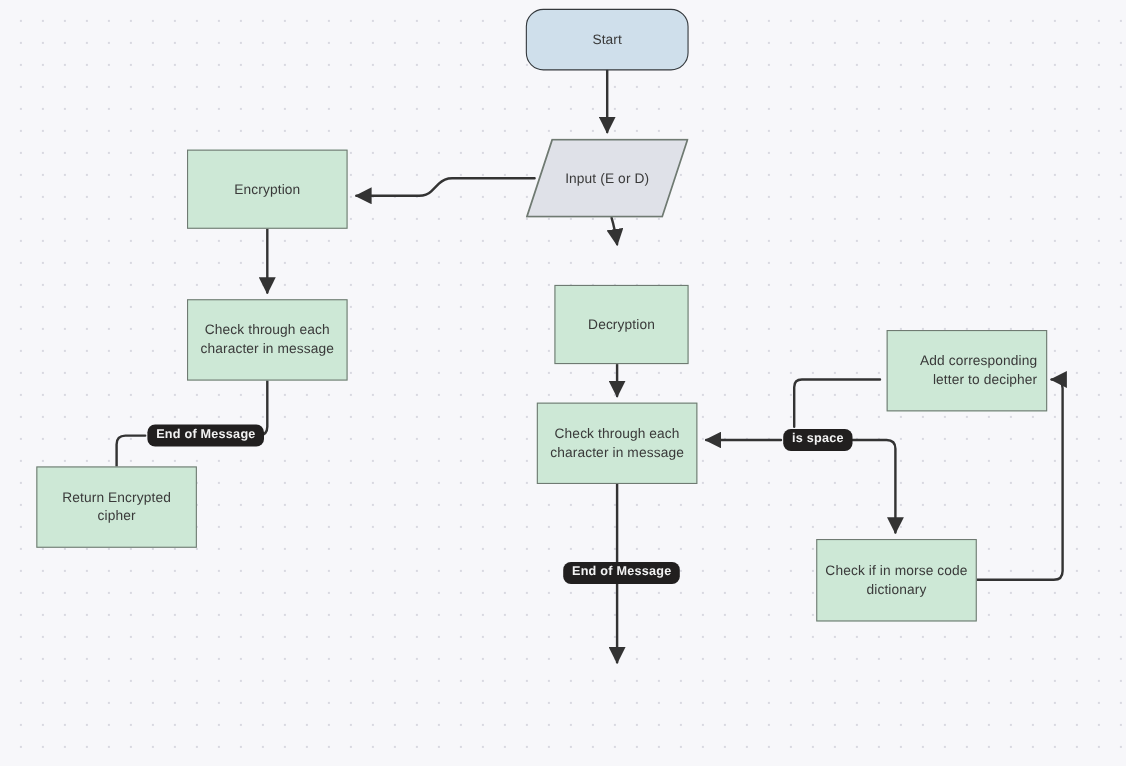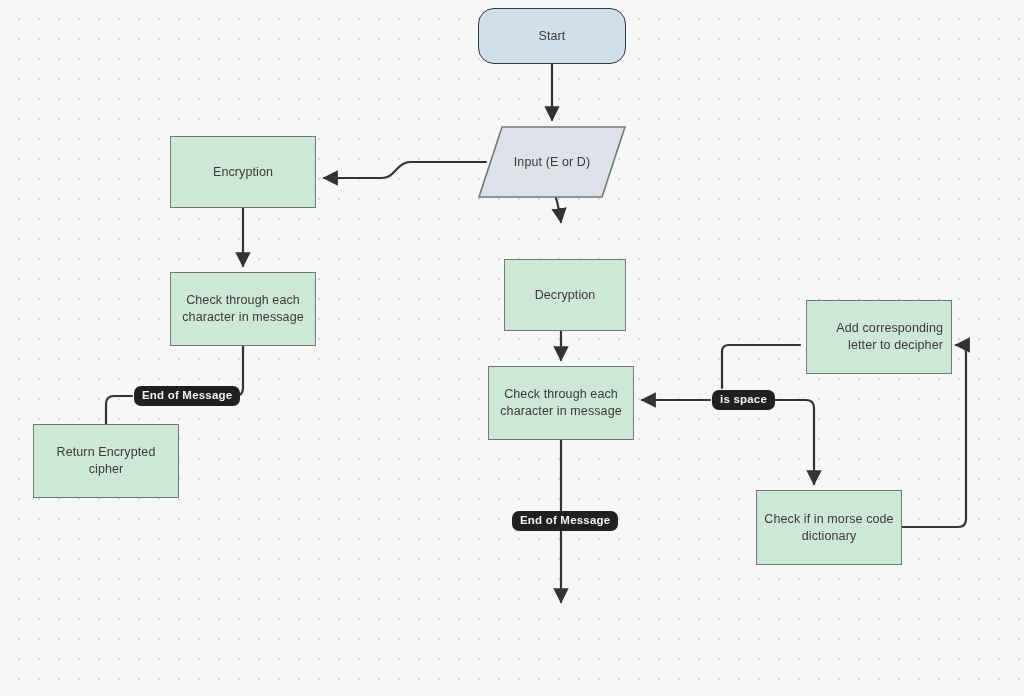--- a/index.html
+++ b/index.html
@@ -146,21 +146,21 @@
 
   <div class="node process" style="left:488px; top:366px; width:146px; height:74px; padding:0 8px;">
     <span>Check through each character in message</span>
   </div>
 
 
   <div class="node process" style="left:806px; top:300px; width:146px; height:74px; padding:14px 8px;text-align:right;">
     <span>Add corresponding letter to decipher</span>
   </div>
 
-  <div class="node process" style="left:742px; top:490px; width:146px; height:75px; padding:0 6px;margin-left:14px;">
+  <div class="node process" style="left:742px; top:490px; width:146px; height:75px; padding:0 6px;">
     <span>Check if in morse code dictionary</span>
   </div>
 
   <div class="edge-label" style="left:134px; top:386px;">End of Message</div>
 
   <div class="edge-label" style="left:512px; top:511px;">End of Message</div>
 
   <div class="edge-label" style="left:712px; top:390px;">is space</div>
 
 </div>

